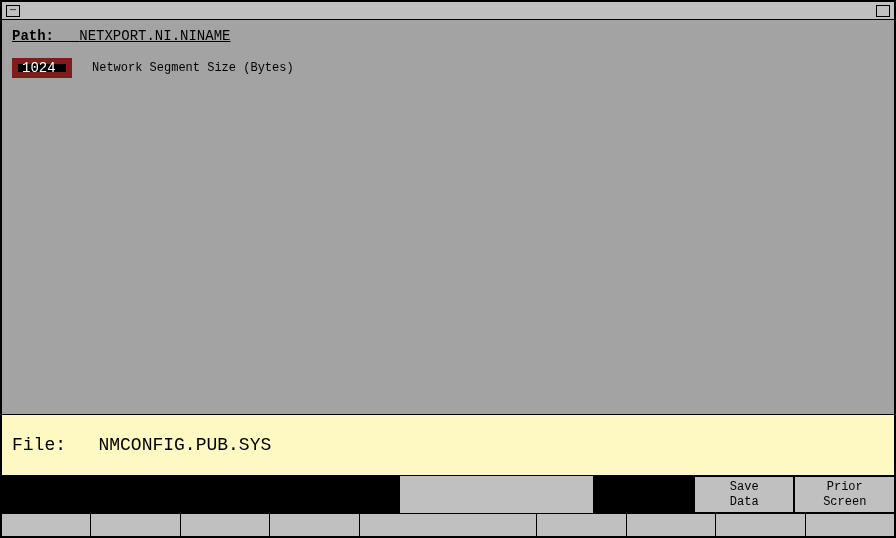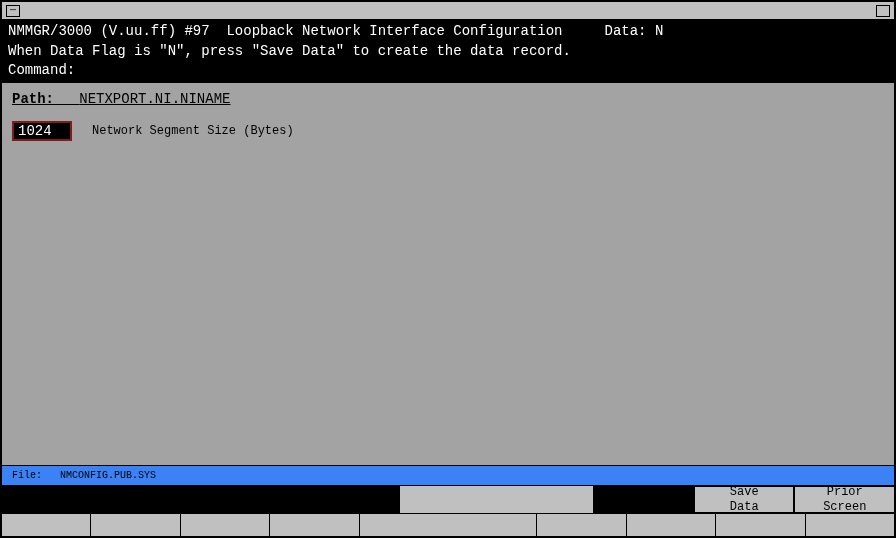--- a/index.html
+++ b/index.html
@@ -100,57 +100,57 @@
       font-weight: bold;
     }
 
     .field-row {
       display: flex;
       align-items: center;
       margin-bottom: 12px;
     }
 
     .field-input-box {
-      border: 2px solid #7f1d1d;
+      border: 6px solid #7f1d1d;
       background: #000000;
       color: #ffffff;
       padding: 1px 4px;
       width: 60px;
       height: 20px;
       font-family: 'Courier New', Courier, monospace;
       font-size: 14px;
       display: flex;
       align-items: center;
       margin-right: 20px;
       flex-shrink: 0;
     }
 
     .field-label {
       font-family: 'Courier New', Courier, monospace;
       font-size: 12px;
     }
 
     .footer-bar {
       border-top: 1px solid #000;
-      padding: 4px 10px;
-      background: #3b82f6;
-      font-family: 'Courier New', Courier, monospace;
-      font-size: 10px;
+      padding: 20px 10px;
+      background: #fef9c3;
+      font-family: 'Courier New', Courier, monospace;
+      font-size: 18px;
       flex-shrink: 0;
     }
 
     .button-area {
       background: #c0c0c0;
       border-top: 1px solid #000;
       flex-shrink: 0;
     }
 
     .button-row-top {
       display: flex;
-      height: 28px;
+      height: 38px;
       border-bottom: 1px solid #000;
     }
 
     .button-row-bottom {
       display: flex;
       height: 22px;
     }
 
     .btn-top {
       flex: 1;
@@ -208,25 +208,20 @@
 
   <div class="title-bar">
     <div class="title-bar-left">
       <div class="title-bar-box">─</div>
     </div>
     <div class="title-bar-restore"></div>
   </div>
 
   <div class="window-content">
 
-    <div class="header-bar">
-      <div class="header-line">NMMGR/3000 (V.uu.ff) #97  Loopback Network Interface Configuration     Data: N</div>
-      <div class="header-line">When Data Flag is "N", press "Save Data" to create the data record.</div>
-      <div class="header-line">Command:</div>
-    </div>
 
     <div class="main-area">
 
       <div class="path-line">
         <span class="label">Path:</span>
         &nbsp;&nbsp;<span>NETXPORT.NI.NINAME</span>
       </div>
 
       <div class="field-row">
         <div class="field-input-box">

